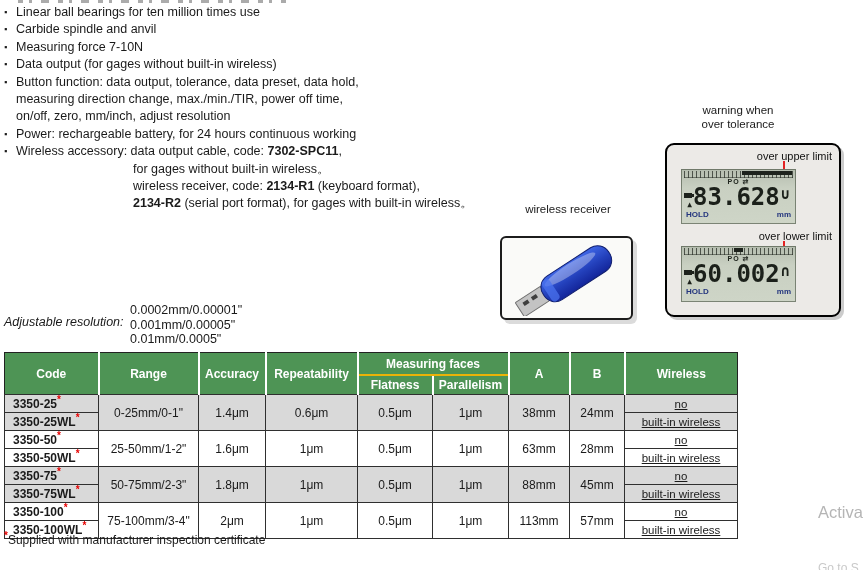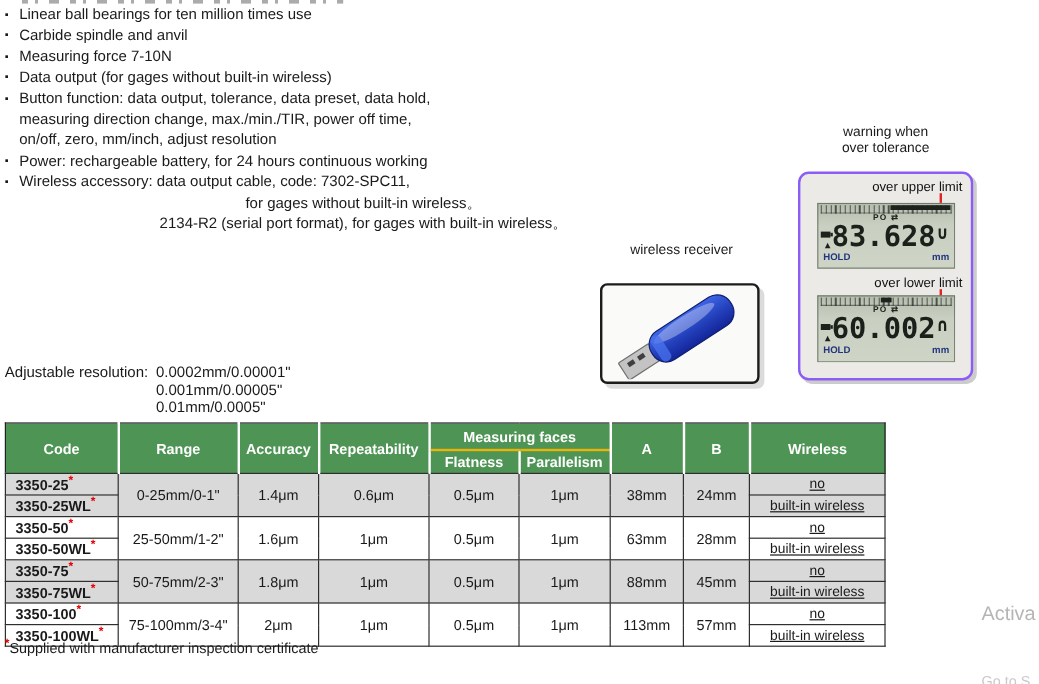--- a/index.html
+++ b/index.html
@@ -7,41 +7,41 @@
        font-family:"Liberation Sans",sans-serif;color:#1a1a1a;position:relative;}
   .page{position:absolute;inset:0;width:866px;height:570px;overflow:hidden;}
 
   
   .top-clip{position:absolute;left:18px;top:0;width:268px;height:3px;opacity:.55;
     background:repeating-linear-gradient(90deg,#666 0 5px,transparent 5px 11px,#666 11px 14px,transparent 14px 23px,#666 23px 31px,transparent 31px 40px);}
 
   
   .features{position:absolute;left:4px;top:4px;font-size:12.5px;line-height:17.4px;}
   .b-line{position:relative;padding-left:12px;white-space:nowrap;}
-  .b-line.ind1{padding-left:129px;text-align:center;}
+  .b-line.ind1{padding-left:129px;}
   .b-marker{position:absolute;left:0;top:0;font-size:9px;}
-  .bold{font-weight:normal;margin-top:46px;}
+  .bold{font-weight:bold;margin-top:46px;}
 
   
   .resolution{position:absolute;left:4px;top:303px;font-size:12.5px;line-height:14.6px;}
-  .res-label{position:absolute;left:0;top:0;}
+  .res-label{position:absolute;left:0;top:12px;font-style:italic;}
   .res-values{margin-left:126px;}
 
   
   .receiver-caption{position:absolute;left:498px;top:203px;width:140px;text-align:center;
     font-size:11.5px;line-height:13.5px;}
   .receiver-box{position:absolute;left:500px;top:236px;width:133px;height:84px;box-sizing:border-box;
     background:#fafaf8;border:2px solid #1c1c1c;border-radius:6px;box-shadow:4px 4px 0 rgba(0,0,0,.14);
     display:flex;align-items:center;justify-content:center;}
 
   
   .warning-title{position:absolute;left:665px;top:104px;width:146px;text-align:center;
     font-size:11.5px;line-height:13.5px;}
-  .panel{position:absolute;left:665px;top:143px;width:146px;height:174px;box-sizing:border-box;
-    background:#eceae7;border:2px solid #8b5cf6;border-radius:9px;box-shadow:3px 3px 0 #ccc;}
+  .panel{position:absolute;left:665px;top:143px;width:176px;height:174px;box-sizing:border-box;
+    background:#eceae7;border:2px solid #000000;border-radius:9px;box-shadow:3px 3px 0 #ccc;}
   .limit-label{position:absolute;right:7px;font-size:11px;color:#111;}
   .limit-upper{top:5px;}
   .limit-lower{top:85px;}
   .redline{position:absolute;width:2px;background:#e32222;}
   .redline.up{left:116px;top:16px;height:47px;}
   .redline.lo{left:116px;top:96px;height:48px;}
 
   .lcd{position:absolute;left:14px;width:115px;box-sizing:border-box;
     background:linear-gradient(180deg,#b4bcae 0%,#c9d0c2 35%,#ced5c7 100%);
     box-shadow:inset 0 0 0 1px rgba(55,65,50,.55);}
@@ -96,20 +96,21 @@
       <div class="b-line"><span class="b-marker">▪</span><span>Linear ball bearings for ten million times use</span></div>
       <div class="b-line"><span class="b-marker">▪</span><span>Carbide spindle and anvil</span></div>
       <div class="b-line"><span class="b-marker">▪</span><span>Measuring force 7-10N</span></div>
       <div class="b-line"><span class="b-marker">▪</span><span>Data output (for gages without built-in wireless)</span></div>
       <div class="b-line"><span class="b-marker">▪</span><span>Button  function: data output, tolerance, data preset, data hold,</span></div>
       <div class="b-line"><span>measuring direction change, max./min./TIR, power off time,</span></div>
       <div class="b-line"><span>on/off, zero, mm/inch, adjust resolution</span></div>
       <div class="b-line"><span class="b-marker">▪</span><span>Power: rechargeable battery, for 24 hours continuous working</span></div>
       <div class="b-line"><span class="b-marker">▪</span><span>Wireless accessory: data output cable, code: </span><span class="bold">7302-SPC11</span><span>,</span></div>
       <div class="b-line ind1"><span>for gages without built-in wireless。</span></div>
+      <div class="b-line ind1"><span>wireless receiver, code: </span><span class="bold">2134-R1</span><span> (keyboard format),</span></div>
       <div class="b-line ind1"><span class="bold">2134-R2</span><span> (serial port format), for gages with built-in wireless。</span></div>
     </div>
 
   <div class="resolution">
     <span class="res-label">Adjustable resolution:</span>
     <div class="res-values">
       <div>0.0002mm/0.00001"</div>
       <div>0.001mm/0.00005"</div>
       <div>0.01mm/0.0005"</div>
     </div>

